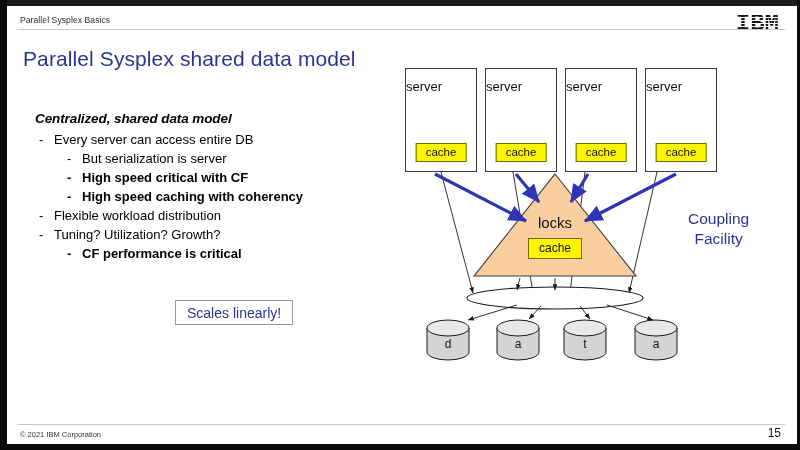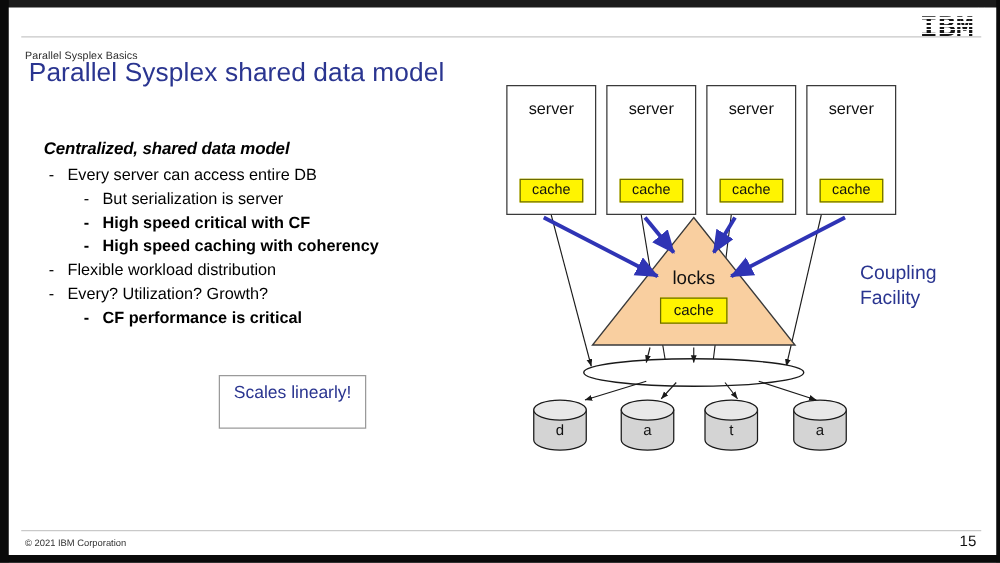--- a/index.html
+++ b/index.html
@@ -36,21 +36,20 @@
     width: 790px; height: 438px;
     background: #ffffff;
     overflow: hidden;
   }
 
   
   .crumb {
     position: absolute; left: 13px; top: 9px;
     font-size: 8.5px; color: #2b2b2b; letter-spacing: .1px;
     white-space: nowrap;
-    margin-top: 24px;
   }
   .crumb-rule {
     position: absolute; left: 10px; top: 23px; width: 768px; height: 1px;
     background: #c8c8c8;
   }
 
   
   .ibm-logo {
     position: absolute; right: 18px; top: 6px;
     font-family: Liberation Mono, monospace;
@@ -83,47 +82,47 @@
   }
   .b-row { display: flex; font-size: 13px; color: #000; line-height: 1.46; }
   .b-row .dash { width: 15px; flex: none; }
   .lvl1 { padding-left: 4px; }
   .lvl2 { padding-left: 32px; }
   .b-row.bold { font-weight: 700; }
 
   
   .scales-box {
     position: absolute; left: 168px; top: 294px;
-    padding: 4px 11px 21px 11px;
+    padding: 4px 11px 3px 11px;
     border: 1px solid #9a9a9a;
     background: #fff;
     font-size: 14px; color: #2a3590;
     white-space: nowrap;
   }
 
   
   .diagram { position: absolute; left: 0; top: 0; width: 790px; height: 438px; pointer-events: none; }
 
   .server {
     position: absolute; border: 1px solid #3a3a3a; background: #fff;
   }
   .server .sv-label {
     position: absolute; top: 10px; left: 0; width: 100%;
-    text-align: center; font-size: 13px; color: #111;
+    text-align: left; font-size: 13px; color: #111;
   }
   .cache-box {
     position: absolute; bottom: 9px; left: 50%; transform: translateX(-50%);
     background: #FFF400; border: 1px solid #6b6b00;
     padding: 2px 9px 3px 9px;
     font-size: 11.5px; color: #111; white-space: nowrap;
   }
 
   .cf-label {
     position: absolute; left: 681px; top: 203px;
-    font-size: 15.5px; color: #2a3590; line-height: 1.26;
+    font-size: 15.5px; color: #2a3590; line-height: 1.26; text-align: center;
   }
 
   .tri-locks {
     position: absolute; left: 548px; top: 208px;
     transform: translateX(-50%);
     font-size: 15px; color: #111; white-space: nowrap;
   }
   .tri-cache {
     position: absolute; left: 548px; top: 232px;
     transform: translateX(-50%);
@@ -189,21 +188,21 @@
       <div class="b-row lvl2 bold">
         <span class="dash">-</span>
         <span>High speed caching with coherency</span>
       </div>
       <div class="b-row lvl1">
         <span class="dash">-</span>
         <span>Flexible workload distribution</span>
       </div>
       <div class="b-row lvl1">
         <span class="dash">-</span>
-        <span>Every? Utilization? Growth?</span>
+        <span>Tuning? Utilization? Growth?</span>
       </div>
       <div class="b-row lvl2 bold">
         <span class="dash">-</span>
         <span>CF performance is critical</span>
       </div>
     </div>
 
     <div class="scales-box">Scales linearly!</div>
 
     <svg class="diagram" viewBox="0 0 790 438">

